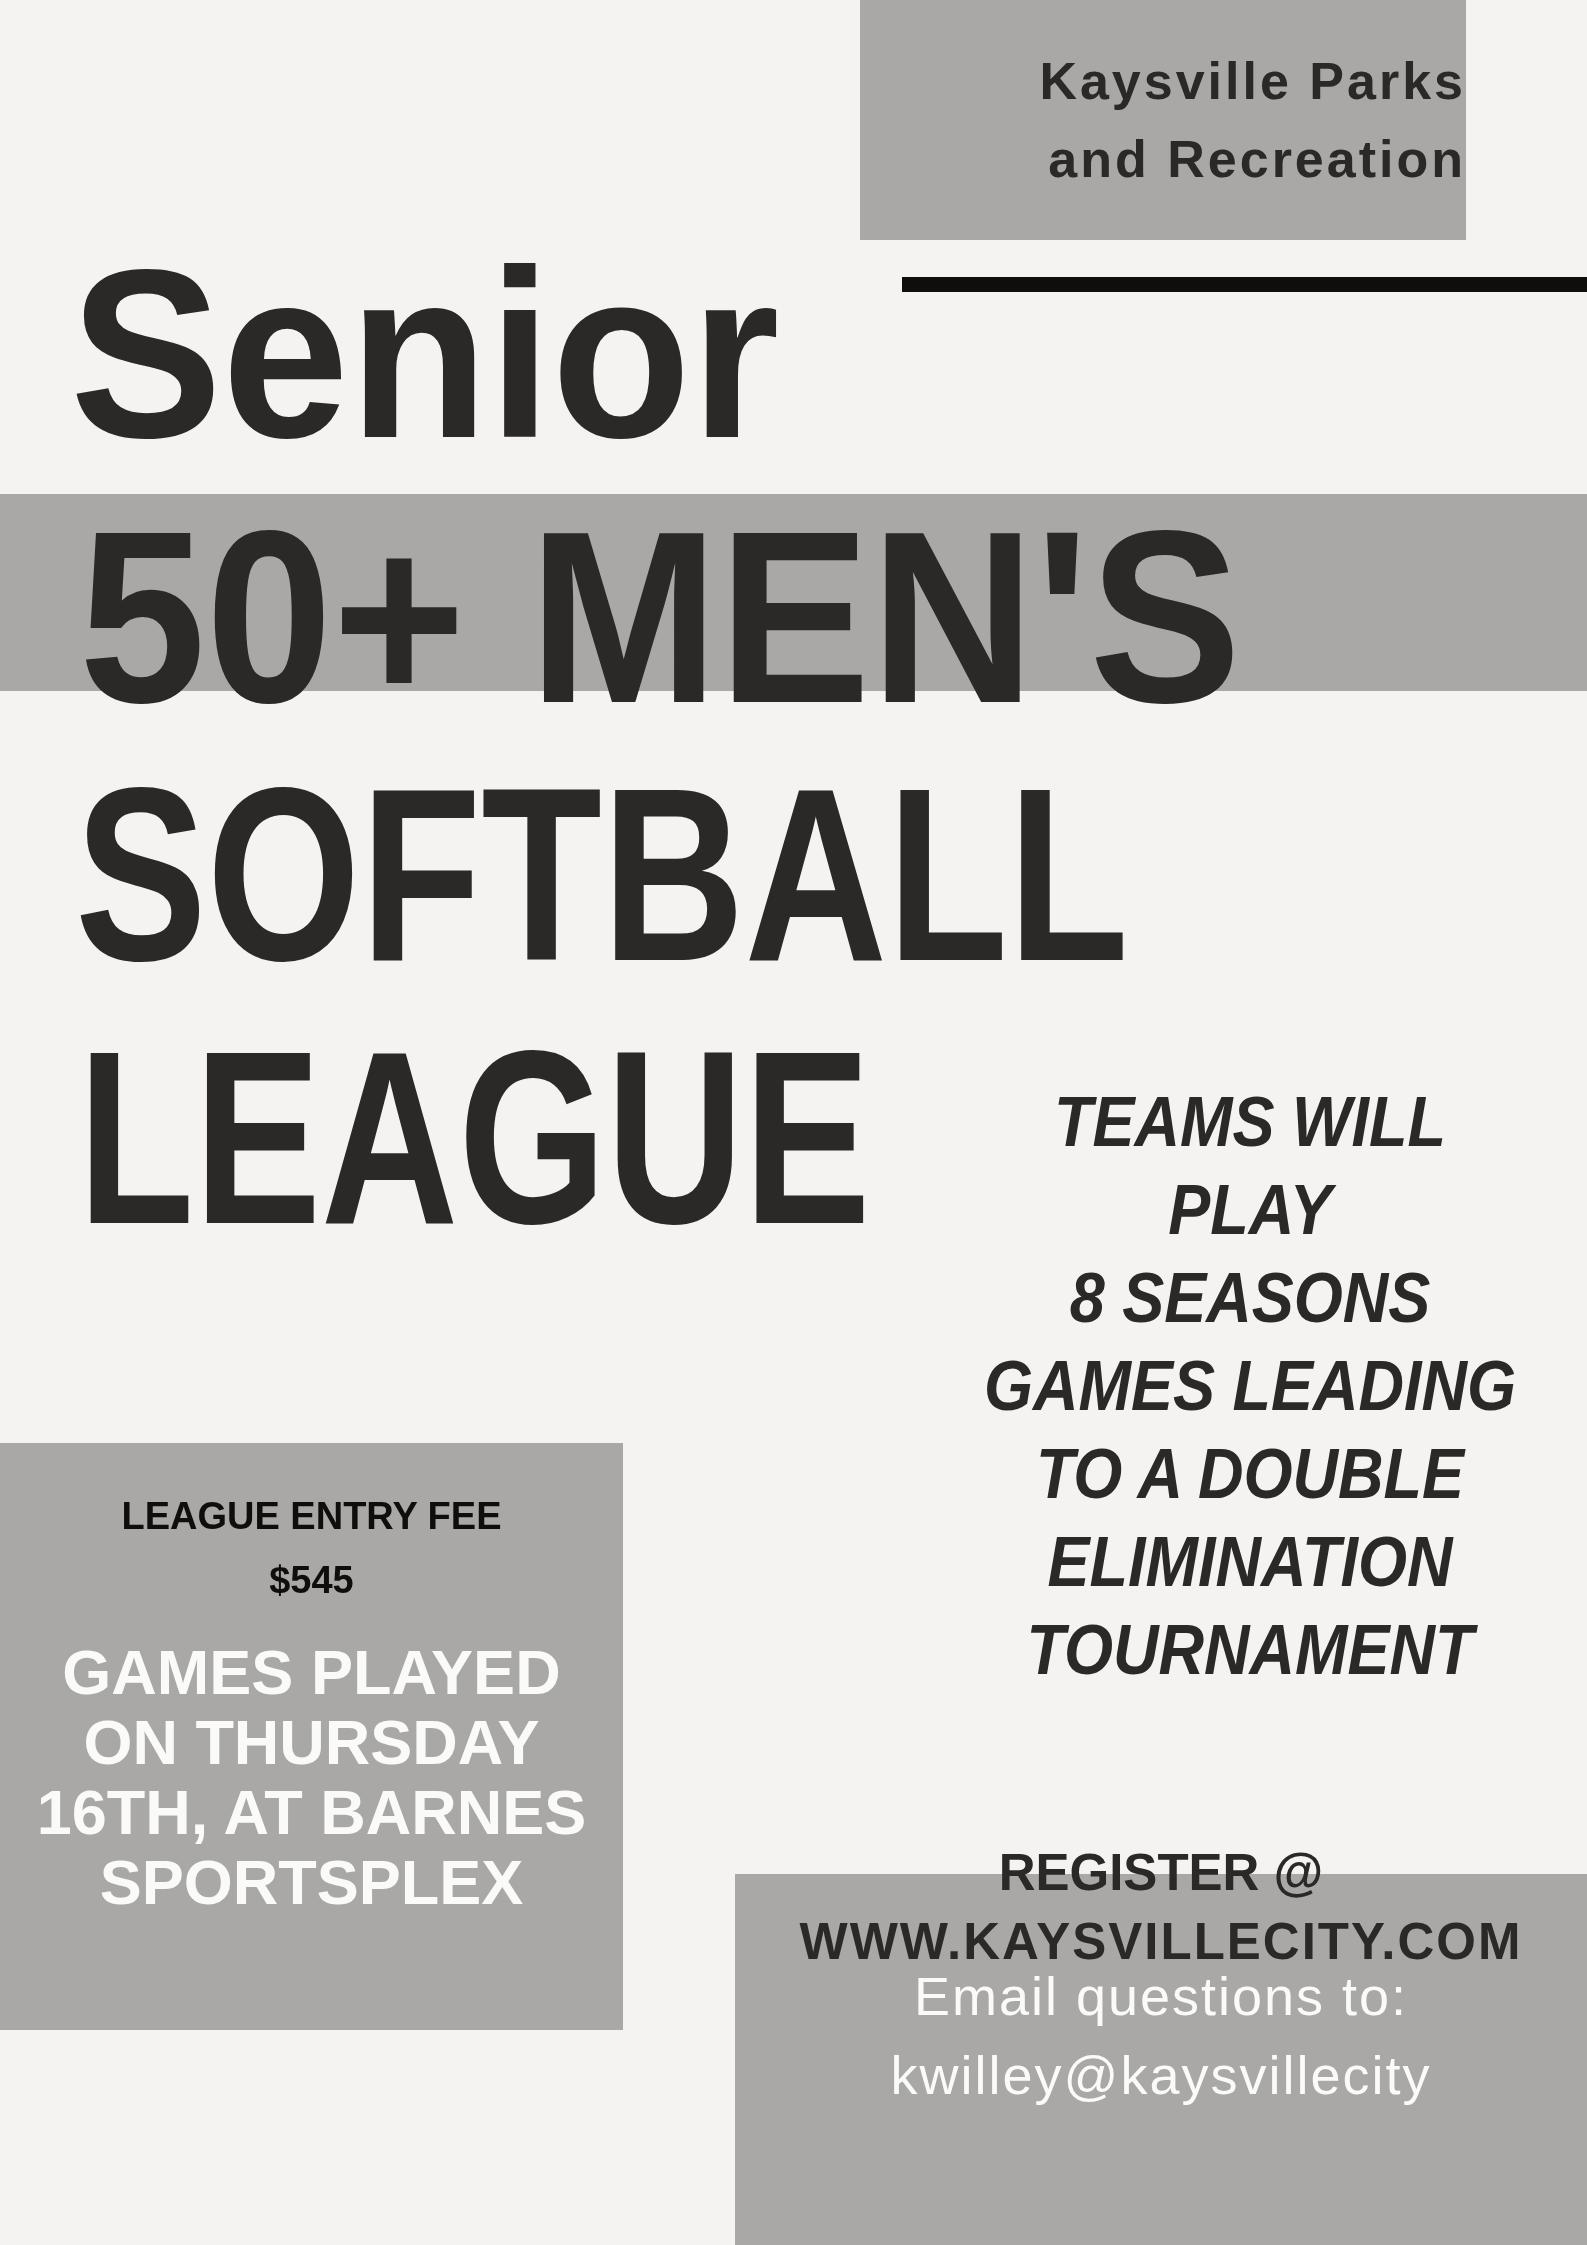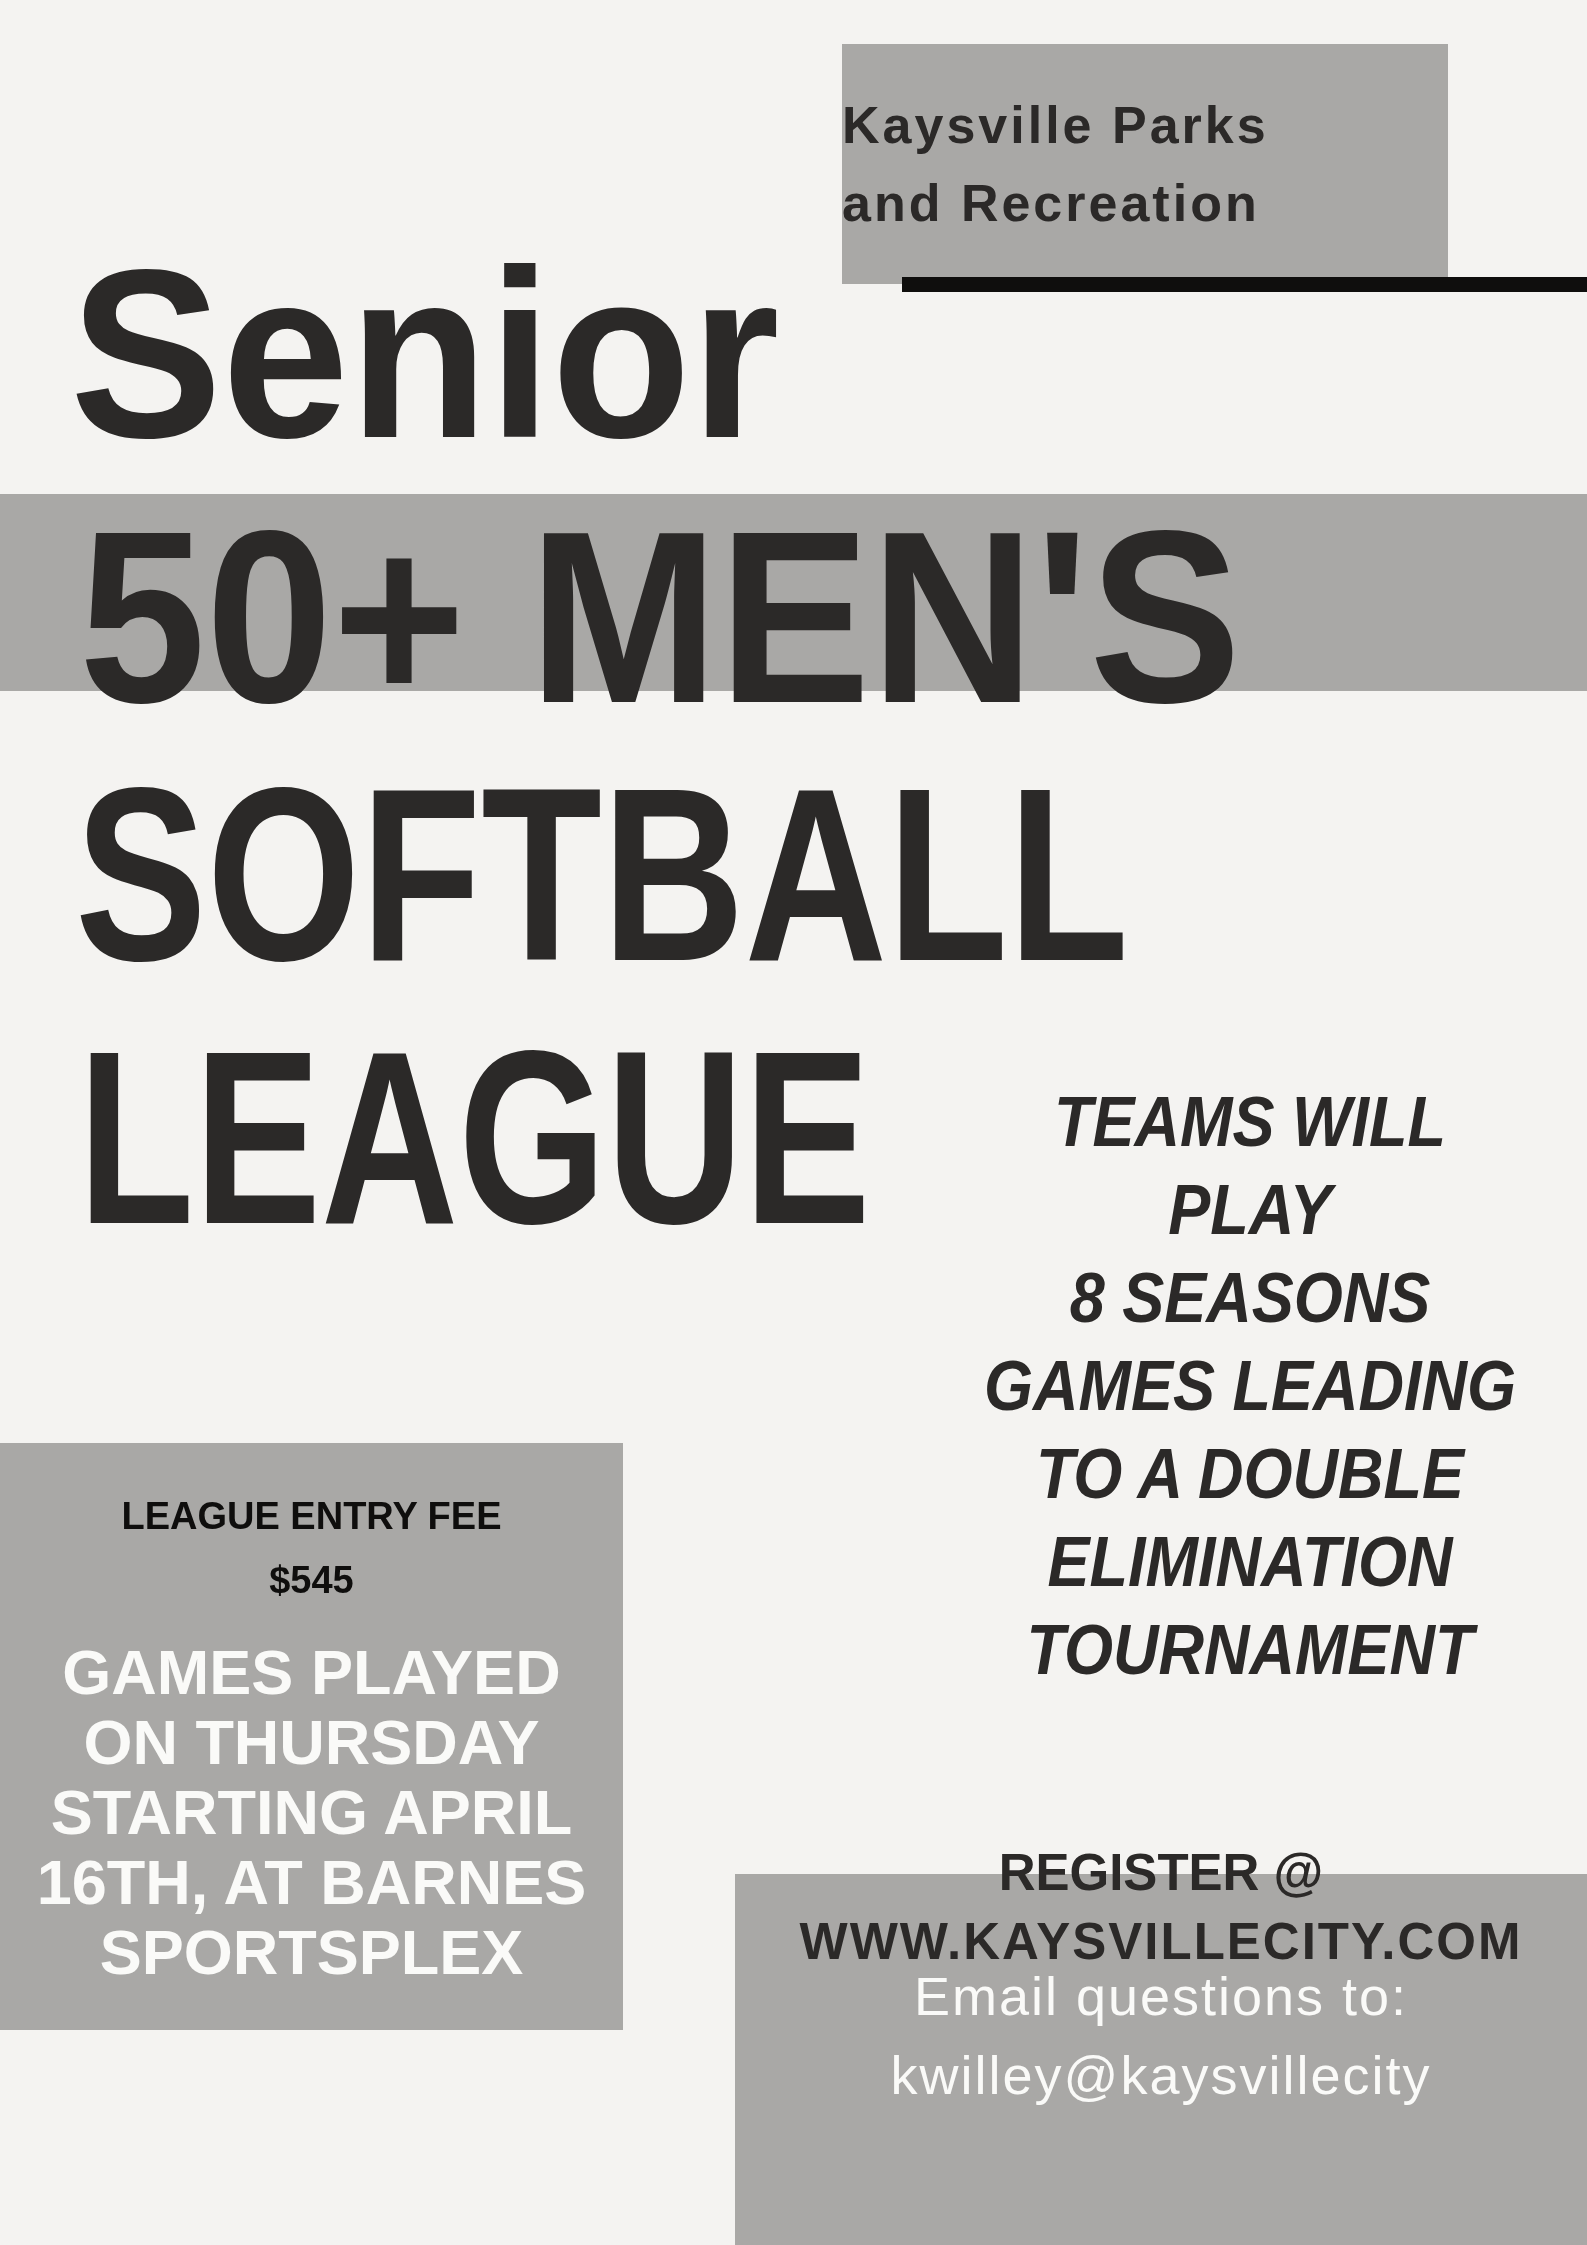--- a/index.html
+++ b/index.html
@@ -8,24 +8,23 @@
     width:1587px;
     height:2245px;
     background:var(--bg,#f4f3f1);
     overflow:hidden;
     font-family:"Liberation Sans", sans-serif;
     color:var(--dark,#2b2928);
   }
   .box{position:absolute;background:var(--gray,#a9a8a6);}
   
   .org-box{
-    left:842px;top:0;width:606px;height:240px;
-    display:flex;flex-direction:column;align-items:flex-start;justify-content:center;
+    left:860px;top:0;width:606px;height:240px;
+    display:flex;flex-direction:column;align-items:flex-end;justify-content:center;
     text-align:center;
-    margin-top:44px;
   }
   .org-line{
     font-size:52px;font-weight:bold;letter-spacing:3px;line-height:1.5;
     color:var(--dark,#2b2928);
   }
   
   .rule{
     position:absolute;left:902px;top:277px;width:685px;height:15px;
     background:var(--black,#0f0e0d);
   }
@@ -103,21 +102,20 @@
   </div>
 
   <div class="box fee-box"></div>
   <div class="fee-heading">
     <div>LEAGUE ENTRY FEE</div>
     <div>$545</div>
   </div>
   <div class="fee-details">
     <div>GAMES PLAYED</div>
     <div>ON THURSDAY</div>
-    <div>STARTING APRIL</div>
     <div>16TH, AT BARNES</div>
     <div>SPORTSPLEX</div>
   </div>
 
   <div class="box register-box"></div>
   <div class="register-lines">
     <div>REGISTER @</div>
     <div class="register-url">WWW.KAYSVILLECITY.COM</div>
   </div>
   <div class="email-lines">

